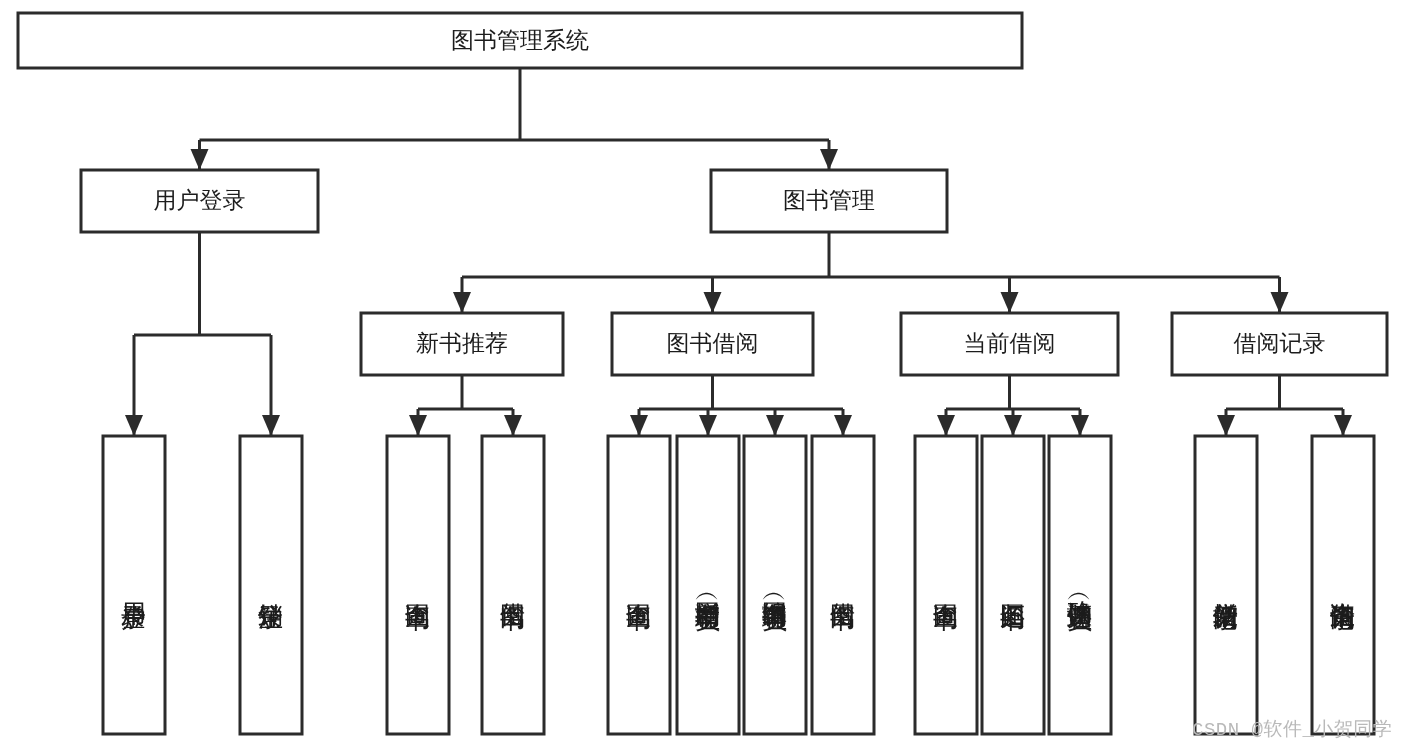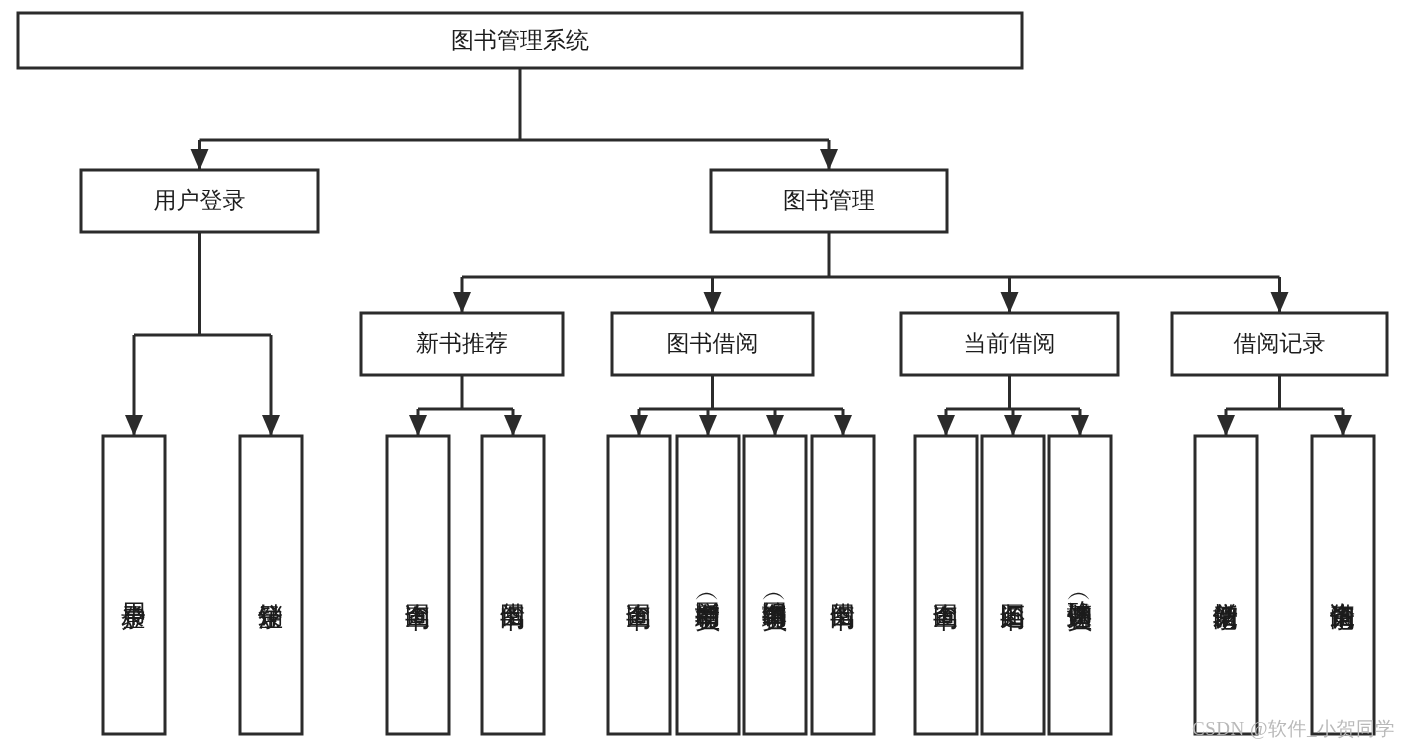--- a/index.html
+++ b/index.html
@@ -63,21 +63,21 @@
     align-items: center;
     justify-content: center;
     white-space: nowrap;
     pointer-events: none;
     user-select: none;
   }
   .watermark {
     position: absolute;
     left: 1192px;
     top: 716px;
-    font-family: Liberation Serif, serif;
+    font-family: Liberation Mono, monospace;
     font-size: 19px;
     color: #b9b9b9;
     white-space: nowrap;
     letter-spacing: 0.5px;
   }
 </style>
 </head>
 <body>
 
 <div id="diagram-root">

